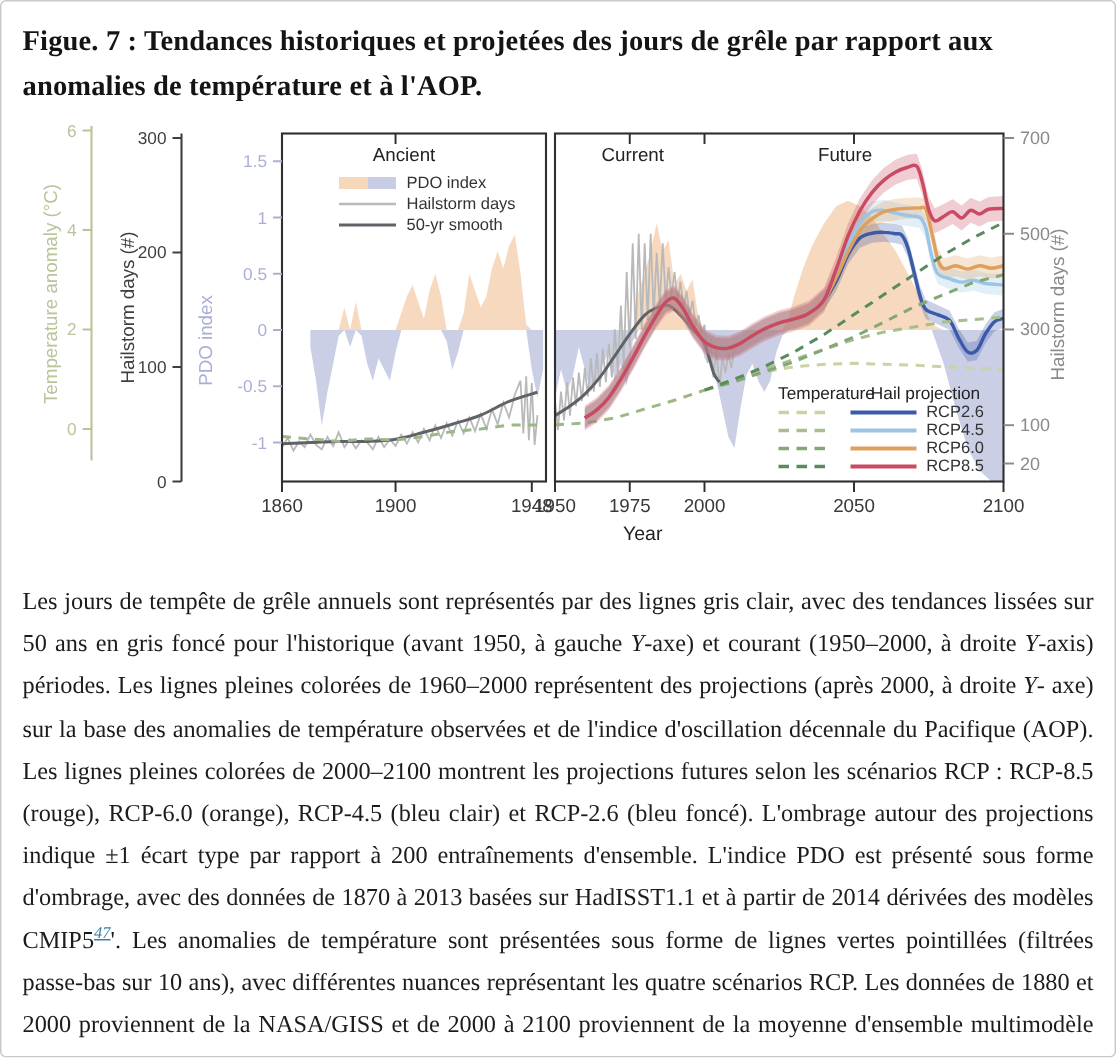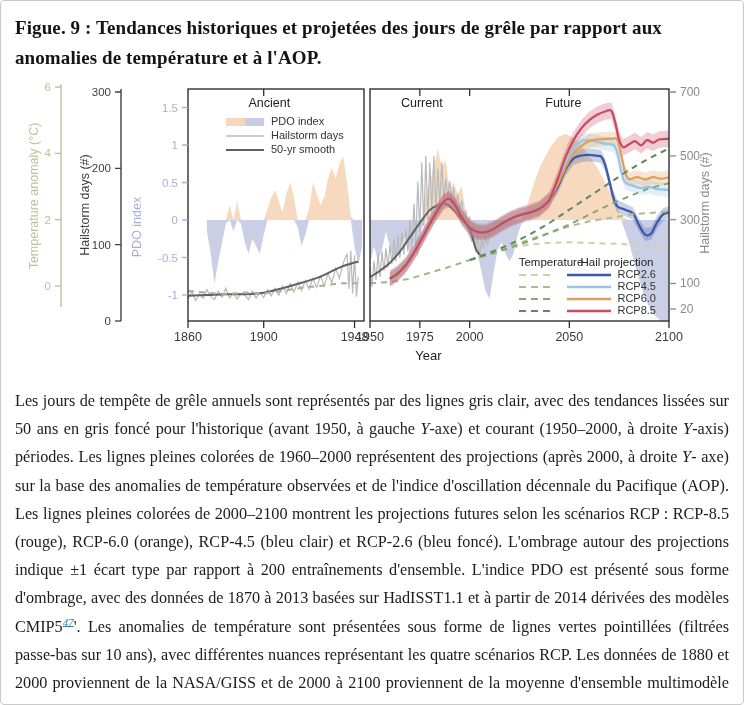--- a/index.html
+++ b/index.html
@@ -20,21 +20,21 @@
     color:#1c1c1c;
   }
   p.caption em{font-style:italic;}
   .cite-link{color:#3c7ea1;text-decoration:underline;cursor:pointer;font-style:italic;}
   sup{font-size:11px;line-height:0;}
 </style>
 </head>
 <body>
 
 <div class="page">
-  <h2 class="fig-title">Figue. 9 : Tendances historiques et projetées des jours de grêle par rapport aux anomalies de température et à l'AOP.</h2>
+  <h2 class="fig-title">Figue. 7 : Tendances historiques et projetées des jours de grêle par rapport aux anomalies de température et à l'AOP.</h2>
 
   <div class="figure-wrap">
     <svg id="chart-svg" width="744" height="300" viewBox="0 0 744 300">
         <path d="M205.9 141.0L205.9 141.0L209.7 141.0L213.5 141.0L217.3 141.0L221.1 141.0L224.8 141.0L228.6 126.0L232.4 141.0L236.2 122.3L240.0 141.0L243.8 141.0L247.6 141.0L251.3 141.0L255.1 141.0L258.9 141.0L262.7 141.0L266.5 129.8L270.3 118.5L274.1 111.0L277.8 122.3L281.6 133.5L285.4 114.8L289.2 103.5L293.0 118.5L296.8 141.0L300.5 141.0L304.3 141.0L308.1 129.8L311.9 103.5L315.7 114.8L319.5 126.0L323.3 118.5L327.0 99.8L330.8 88.5L334.6 99.8L338.4 84.8L342.2 77.3L346.0 103.5L349.8 137.3L353.5 141.0L357.3 141.0L361.1 141.0L361.1 141.0Z" fill="#f6d7ba" fill-opacity="0.95" stroke="none"></path>
         <path d="M205.9 141.0L205.9 152.3L209.7 174.8L213.5 204.8L217.3 182.3L221.1 163.5L224.8 144.8L228.6 141.0L232.4 152.3L236.2 141.0L240.0 144.8L243.8 163.5L247.6 174.8L251.3 159.8L255.1 167.3L258.9 174.8L262.7 156.0L266.5 141.0L270.3 141.0L274.1 141.0L277.8 141.0L281.6 141.0L285.4 141.0L289.2 141.0L293.0 141.0L296.8 148.5L300.5 167.3L304.3 156.0L308.1 141.0L311.9 141.0L315.7 141.0L319.5 141.0L323.3 141.0L327.0 141.0L330.8 141.0L334.6 141.0L338.4 141.0L342.2 141.0L346.0 141.0L349.8 141.0L353.5 167.3L357.3 186.0L361.1 167.3L361.1 141.0Z" fill="#c8cce5" fill-opacity="0.95" stroke="none"></path>
         <path d="M369.0 141.0L369.0 141.0L373.0 141.0L377.0 141.0L381.0 141.0L384.9 141.0L388.9 141.0L392.9 141.0L396.9 141.0L400.9 141.0L404.9 141.0L408.9 141.0L412.9 141.0L416.8 141.0L420.8 141.0L424.8 114.8L428.8 103.5L432.8 88.5L436.8 69.8L440.8 88.5L444.7 81.0L448.7 111.0L452.7 103.5L456.7 114.8L460.7 107.3L464.7 133.5L468.7 141.0L472.7 141.0L476.6 141.0L480.6 141.0L484.6 141.0L488.6 141.0L492.6 141.0L496.6 141.0L500.6 141.0L504.5 141.0L508.5 141.0L512.5 141.0L516.5 141.0L520.5 141.0L524.5 133.5L528.5 118.5L534.4 99.8L540.4 84.8L548.4 69.8L556.4 58.5L564.3 54.8L572.3 58.5L580.3 66.0L588.3 77.3L596.2 88.5L604.2 103.5L612.2 118.5L620.2 137.3L628.1 141.0L636.1 141.0L644.1 141.0L652.1 141.0L660.0 141.0L668.0 141.0L668.0 141.0Z" fill="#f6d7ba" fill-opacity="0.95" stroke="none"></path>
         <path d="M369.0 141.0L369.0 186.0L373.0 167.3L377.0 182.3L381.0 171.0L384.9 152.3L388.9 167.3L392.9 182.3L396.9 174.8L400.9 163.5L404.9 156.0L408.9 174.8L412.9 163.5L416.8 178.5L420.8 148.5L424.8 141.0L428.8 141.0L432.8 141.0L436.8 141.0L440.8 141.0L444.7 141.0L448.7 141.0L452.7 141.0L456.7 141.0L460.7 141.0L464.7 141.0L468.7 159.8L472.7 163.5L476.6 174.8L480.6 193.5L484.6 212.3L488.6 219.8L492.6 193.5L496.6 171.0L500.6 163.5L504.5 174.8L508.5 182.3L512.5 174.8L516.5 156.0L520.5 144.8L524.5 141.0L528.5 141.0L534.4 141.0L540.4 141.0L548.4 141.0L556.4 141.0L564.3 141.0L572.3 141.0L580.3 141.0L588.3 141.0L596.2 141.0L604.2 141.0L612.2 141.0L620.2 141.0L628.1 163.5L636.1 193.5L644.1 219.8L652.1 234.8L660.0 242.0L668.0 242.0L668.0 141.0Z" fill="#c8cce5" fill-opacity="0.95" stroke="none"></path>
         <path d="M187.0 219.1L190.8 213.0L194.6 221.4L198.4 215.3L202.1 219.1L205.9 210.7L209.7 217.6L213.5 220.6L217.3 212.2L221.1 218.3L224.8 209.2L228.6 219.1L232.4 213.8L236.2 219.9L240.0 214.5L243.8 216.0L247.6 220.6L251.3 212.2L255.1 219.1L258.9 213.8L262.7 218.3L266.5 210.7L270.3 216.8L274.1 209.2L277.8 216.0L281.6 206.9L285.4 214.5L289.2 204.6L293.0 213.0L296.8 203.1L300.5 211.5L304.3 201.5L308.1 209.9L311.9 199.3L315.7 208.4L319.5 197.0L323.3 206.9L327.0 193.9L330.8 203.8L334.6 189.3L338.4 199.3L342.2 184.0L346.0 174.8L347.9 209.9L349.8 171.8L351.6 214.5L353.5 176.4L355.4 217.6L357.3 197.7" fill="none" stroke="#b9b9b9" stroke-width="1.2"></path>
         <path d="M369.0 188.5L371.0 207.7L373.0 182.1L375.0 201.3L377.0 175.8L379.0 198.1L381.0 172.6L383.0 191.7L384.9 169.4L386.9 188.5L388.9 166.2L390.9 185.3L392.9 159.8L394.9 182.1L396.9 156.6L398.9 178.9L400.9 153.4L402.9 175.8L404.9 150.2L406.9 172.6L408.9 140.6L410.9 169.4L412.9 124.7L414.8 163.0L416.8 102.4L418.8 153.4L420.8 83.2L422.8 147.0L424.8 76.8L426.8 140.6L428.8 83.2L430.8 134.3L432.8 76.8L434.8 131.1L436.8 89.6L438.8 124.7L440.8 83.2L442.8 121.5L444.7 99.2L446.7 118.3L448.7 102.4L450.7 121.5L452.7 108.7L454.7 127.9L456.7 115.1L458.7 131.1L460.7 121.5L462.7 137.5L464.7 131.1L466.7 143.8L468.7 137.5L470.7 163.0L472.7 147.0L474.6 172.6L476.6 153.4L478.6 178.9L480.6 159.8L482.6 169.4L484.6 156.6L486.6 166.2L488.6 153.4" fill="none" stroke="#b9b9b9" stroke-width="1.2"></path>
         <path d="M187.0 216.8C190.2 216.7 199.6 216.3 205.9 216.0C212.2 215.8 218.5 215.4 224.8 215.3C231.2 215.2 237.5 215.5 243.8 215.3C250.1 215.0 256.4 214.8 262.7 213.8C269.0 212.7 275.3 210.8 281.6 209.2C287.9 207.5 294.2 205.7 300.5 203.8C306.9 201.9 313.2 200.3 319.5 197.7C325.8 195.2 332.1 191.1 338.4 188.6C344.7 186.0 354.2 183.5 357.3 182.5" fill="none" stroke="#5f6368" stroke-width="2"></path>

